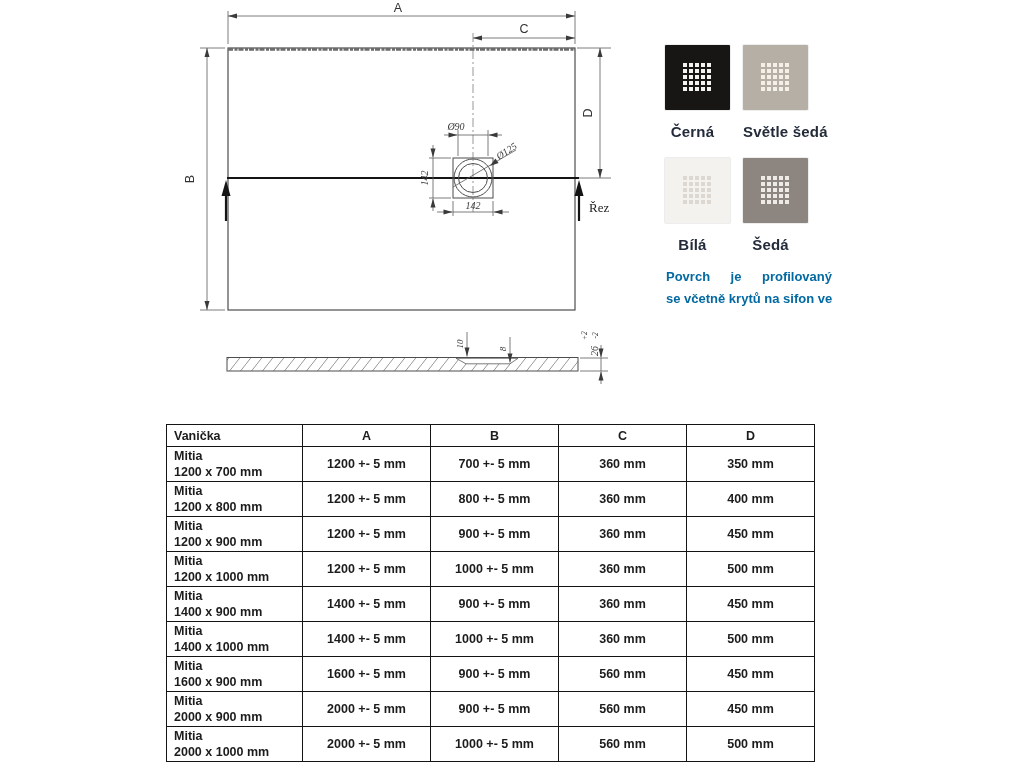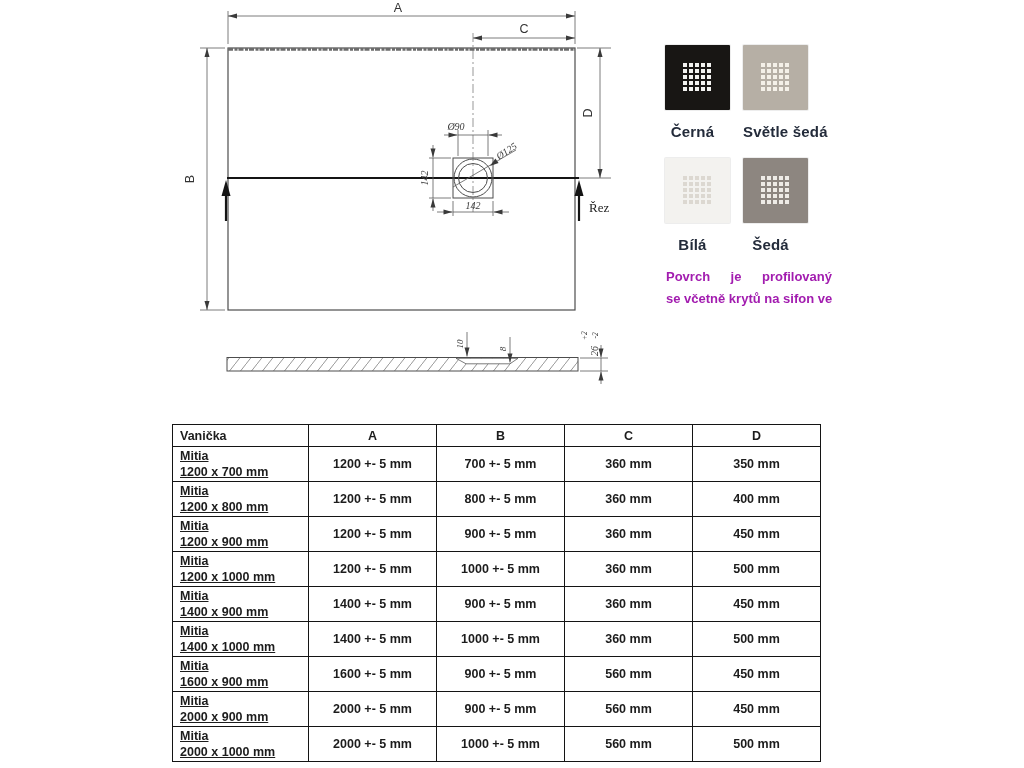--- a/index.html
+++ b/index.html
@@ -25,33 +25,33 @@
     box-shadow:
       6px 0 currentColor,12px 0 currentColor,18px 0 currentColor,24px 0 currentColor,
       0 6px currentColor,6px 6px currentColor,12px 6px currentColor,18px 6px currentColor,24px 6px currentColor,
       0 12px currentColor,6px 12px currentColor,12px 12px currentColor,18px 12px currentColor,24px 12px currentColor,
       0 18px currentColor,6px 18px currentColor,12px 18px currentColor,18px 18px currentColor,24px 18px currentColor,
       0 24px currentColor,6px 24px currentColor,12px 24px currentColor,18px 24px currentColor,24px 24px currentColor;}
   .swatch-label{margin-top:13px;height:20px;font-size:15px;font-weight:600;
     color:#232b3a;white-space:nowrap;letter-spacing:.2px;}
   
   .desc{position:absolute;left:666px;top:266px;width:166px;
-    font-size:13px;font-weight:700;color:#a21caf;line-height:22px;}
+    font-size:13px;font-weight:700;color:#0369a1;line-height:22px;}
   .desc-line{text-align:justify;text-align-last:justify;white-space:nowrap;}
   .desc-line:last-child{text-align-last:left;}
   
-  table.spec{position:absolute;left:172px;top:424px;width:648px;
+  table.spec{position:absolute;left:166px;top:424px;width:648px;
     border-collapse:collapse;table-layout:fixed;
     font-family:"Liberation Sans",sans-serif;color:#1c1c1c;}
   table.spec th,table.spec td{border:1.5px solid #141414;font-weight:700;
     font-size:12.5px;padding:0;}
   table.spec thead th{height:21px;text-align:center;}
   table.spec thead th:first-child{text-align:left;padding-left:7px;}
   table.spec td{height:34px;text-align:center;}
-  table.spec td.name-cell{text-align:left;padding-left:7px;text-decoration:underline;}
+  table.spec td.name-cell{text-align:left;padding-left:7px;}
   .row-name,.row-size{line-height:16px;}
 </style>
 </head>
 <body>
 
 <div>
 
   <div class="drawing-wrap">
     <svg width="450" height="410" viewBox="0 0 450 410">
       <defs>

